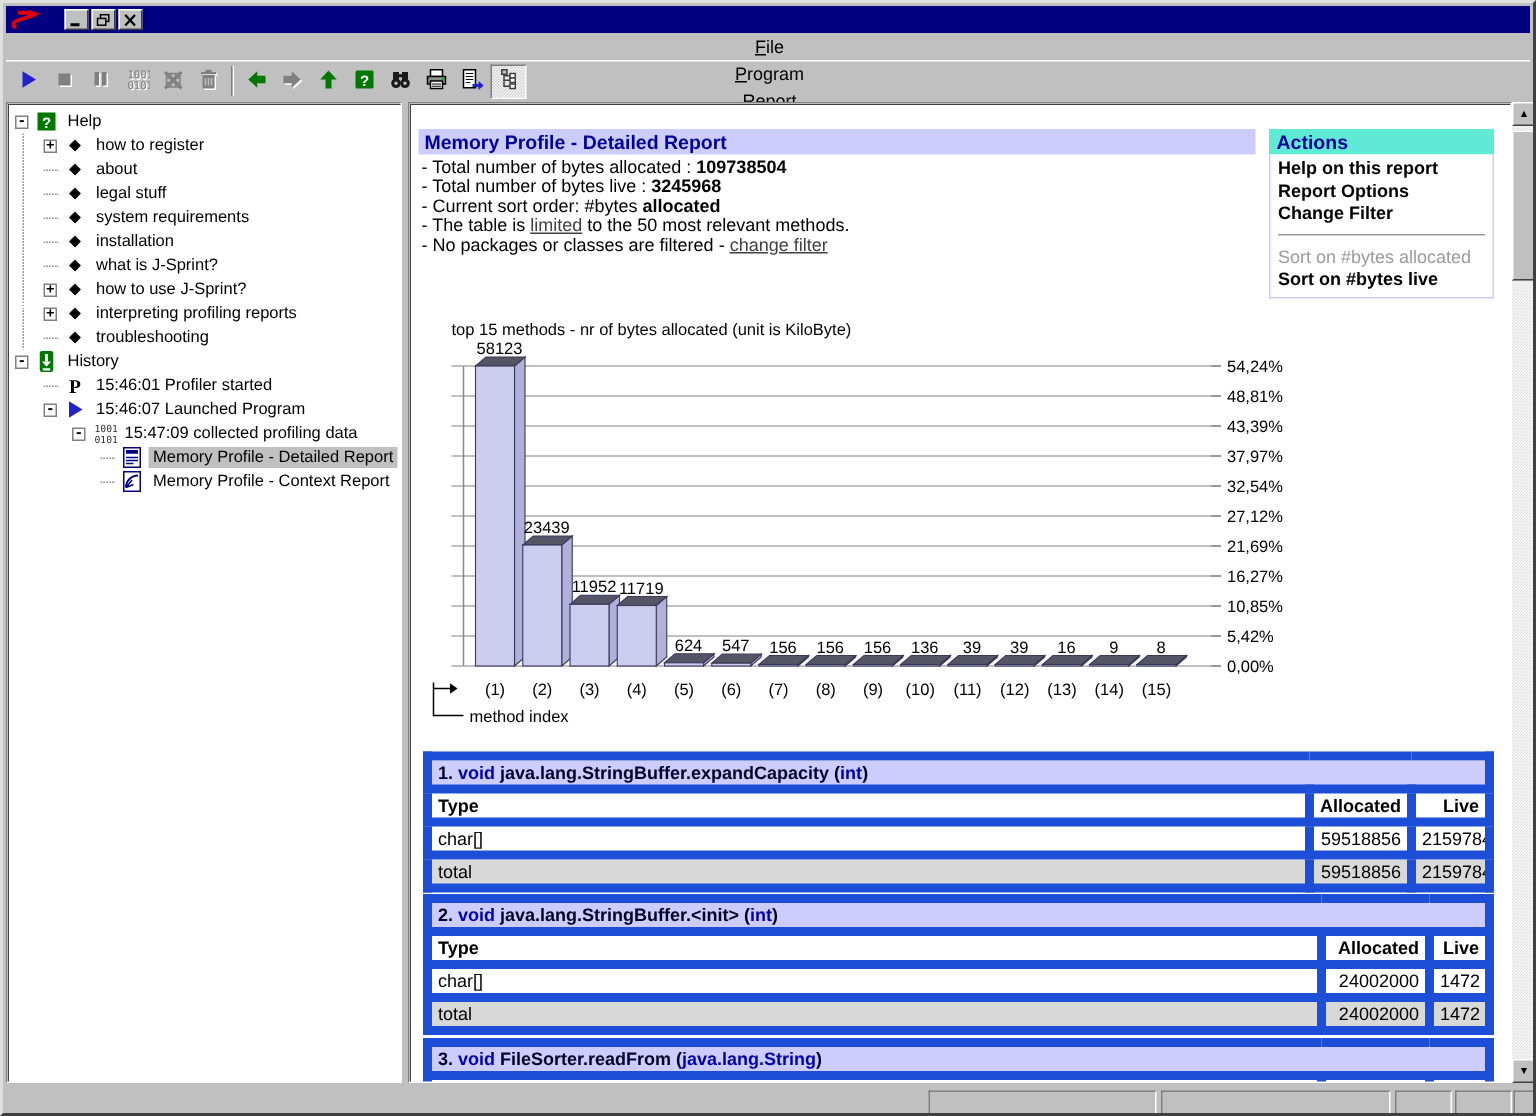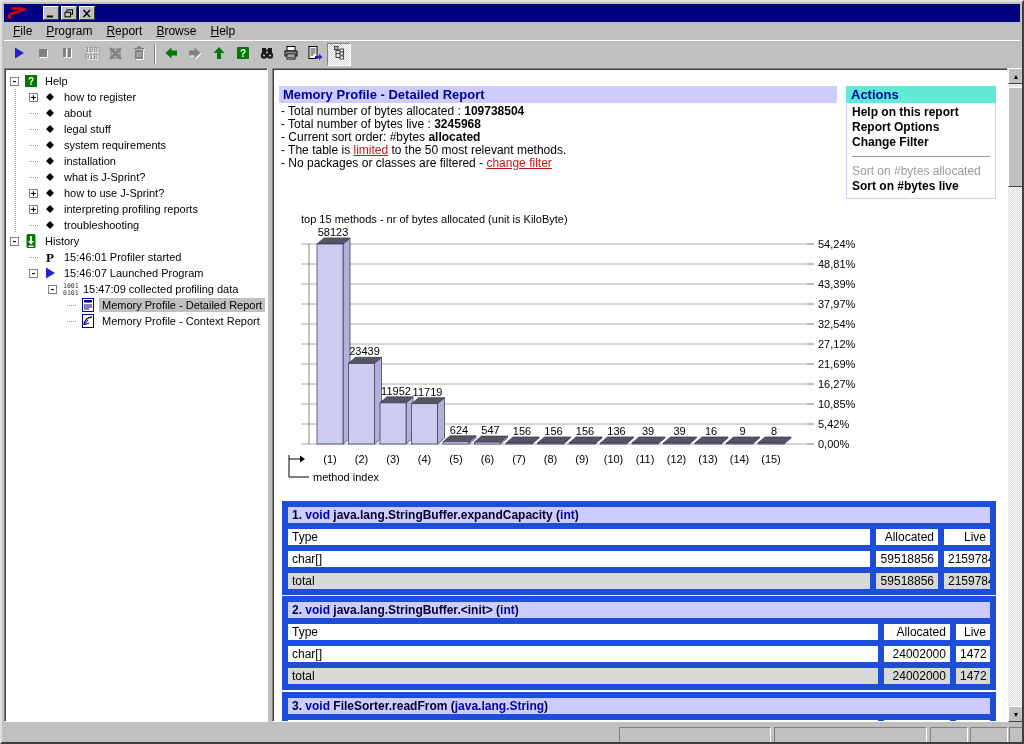--- a/index.html
+++ b/index.html
@@ -14,21 +14,21 @@
   .titlebar { position:absolute; left:2px; top:2px; width:1016px; height:18px;
     background:#000080; display:flex; align-items:center; padding:0 3px; }
   .titlebar .logo { width:34px; height:15px; margin-right:2px; flex:0 0 auto; }
   .titlebar .wtitle { color:#fff; font-weight:bold; font-size:12px; flex:1; }
   .winbtns { display:flex; gap:2px; }
   .winbtn { width:16px; height:14px; background:#c0c0c0; border:1px solid;
     border-color:#fff #404040 #404040 #fff; display:flex; align-items:center; justify-content:center; }
   .winbtn svg { display:block; }
   
   .menubar { position:absolute; left:2px; top:20px; width:1016px; height:18px;
-    display:flex; align-items:center; padding-left:2px; }
+    display:flex; align-items:center; padding-left:2px;flex-direction:column; }
   .menu-item { padding:2px 7px; font-size:12px; }
   
   .toolbar { position:absolute; left:2px; top:38px; width:1016px; height:27px;
     border-top:1px solid #fff; display:flex; align-items:center; padding-left:3px; }
   .tb-btn { width:24px; height:23px; display:flex; align-items:center; justify-content:center;
     border:1px solid transparent; background:transparent; }
   .tb-btn.pressed { border-color:#808080 #fff #fff #808080;
     background-image:linear-gradient(45deg,#fff 25%,transparent 25%,transparent 75%,#fff 75%),
                      linear-gradient(45deg,#fff 25%,#d4d4d4 25%,#d4d4d4 75%,#fff 75%);
     background-size:2px 2px; background-position:0 0,1px 1px; }
@@ -51,38 +51,38 @@
   .tlabel { padding:1px 3px; font-size:11px; }
   .tlabel.sel { background:#c0c0c0; }
   
   .report { position:absolute; left:270px; top:66px; width:736px; height:654px;
     background:#fff; border:1px solid; border-color:#808080 #fff #fff #808080;
     box-shadow:inset 1px 1px 0 #404040; overflow:hidden; }
   .rpt-title { position:absolute; left:6px; top:17px; width:558px; height:17px;
     background:#ccccff; color:#000099; font-weight:bold; font-size:13px; padding:1px 4px; }
   .rpt-lines { position:absolute; left:8px; top:36px; font-size:12px; line-height:13px; }
   .rline .b { font-weight:bold; }
-  .lk { color:#b91c1c; text-decoration:underline; }
+  .lk { color:#404040; text-decoration:underline; }
   
   .actions { position:absolute; left:573px; top:17px; width:150px; }
   .actions-title { background:#5eead4; color:#000099; font-weight:bold; font-size:13px;
     height:17px; padding:1px 5px; }
   .actions-body { background:#fff; border:1px solid #ccccff; border-top:none; padding:2px 5px 4px 5px; }
   .act-item { font-size:12px; line-height:15px; font-weight:bold; }
   .act-item.disabled { color:#9a9a9a; font-weight:normal; }
   .act-div { border:none; border-top:1px solid #9a9a9a; margin:6px 0 7px 0; }
   
   #chart { position:absolute; left:10px; top:140px; width:610px; height:282px; }
   
   .rpt-table { position:absolute; left:9px; width:714px; border-collapse:collapse;
     table-layout:fixed; font-size:12px; background:#fff; }
   .rpt-table td { border:6px solid #1d4ed8; padding:1px 4px; height:15px; overflow:hidden; }
   .rpt-table .cap { background:#ccccff; font-weight:bold; color:#000025; }
   .rpt-table .kw { color:#0000aa; }
-  .rpt-table .hd { font-weight:normal; }
+  .rpt-table .hd { font-weight:bold; }
   .rpt-table .num { text-align:right; }
   .rpt-table .tot td { background:#d8d8d8; }
   .rpt-table .tot .lbl { font-weight:normal; }
   
   .vscroll { position:absolute; left:1006px; top:66px; width:16px; height:654px;
     background-image:linear-gradient(45deg,#d8d8d8 25%,transparent 25%,transparent 75%,#d8d8d8 75%),
                      linear-gradient(45deg,#d8d8d8 25%,#fcfcfc 25%,#fcfcfc 75%,#d8d8d8 75%);
     background-size:2px 2px; background-position:0 0,1px 1px; }
   .sb-btn { position:absolute; left:0; width:16px; height:16px; background:#c0c0c0;
     border:1px solid; border-color:#fff #404040 #404040 #fff;

